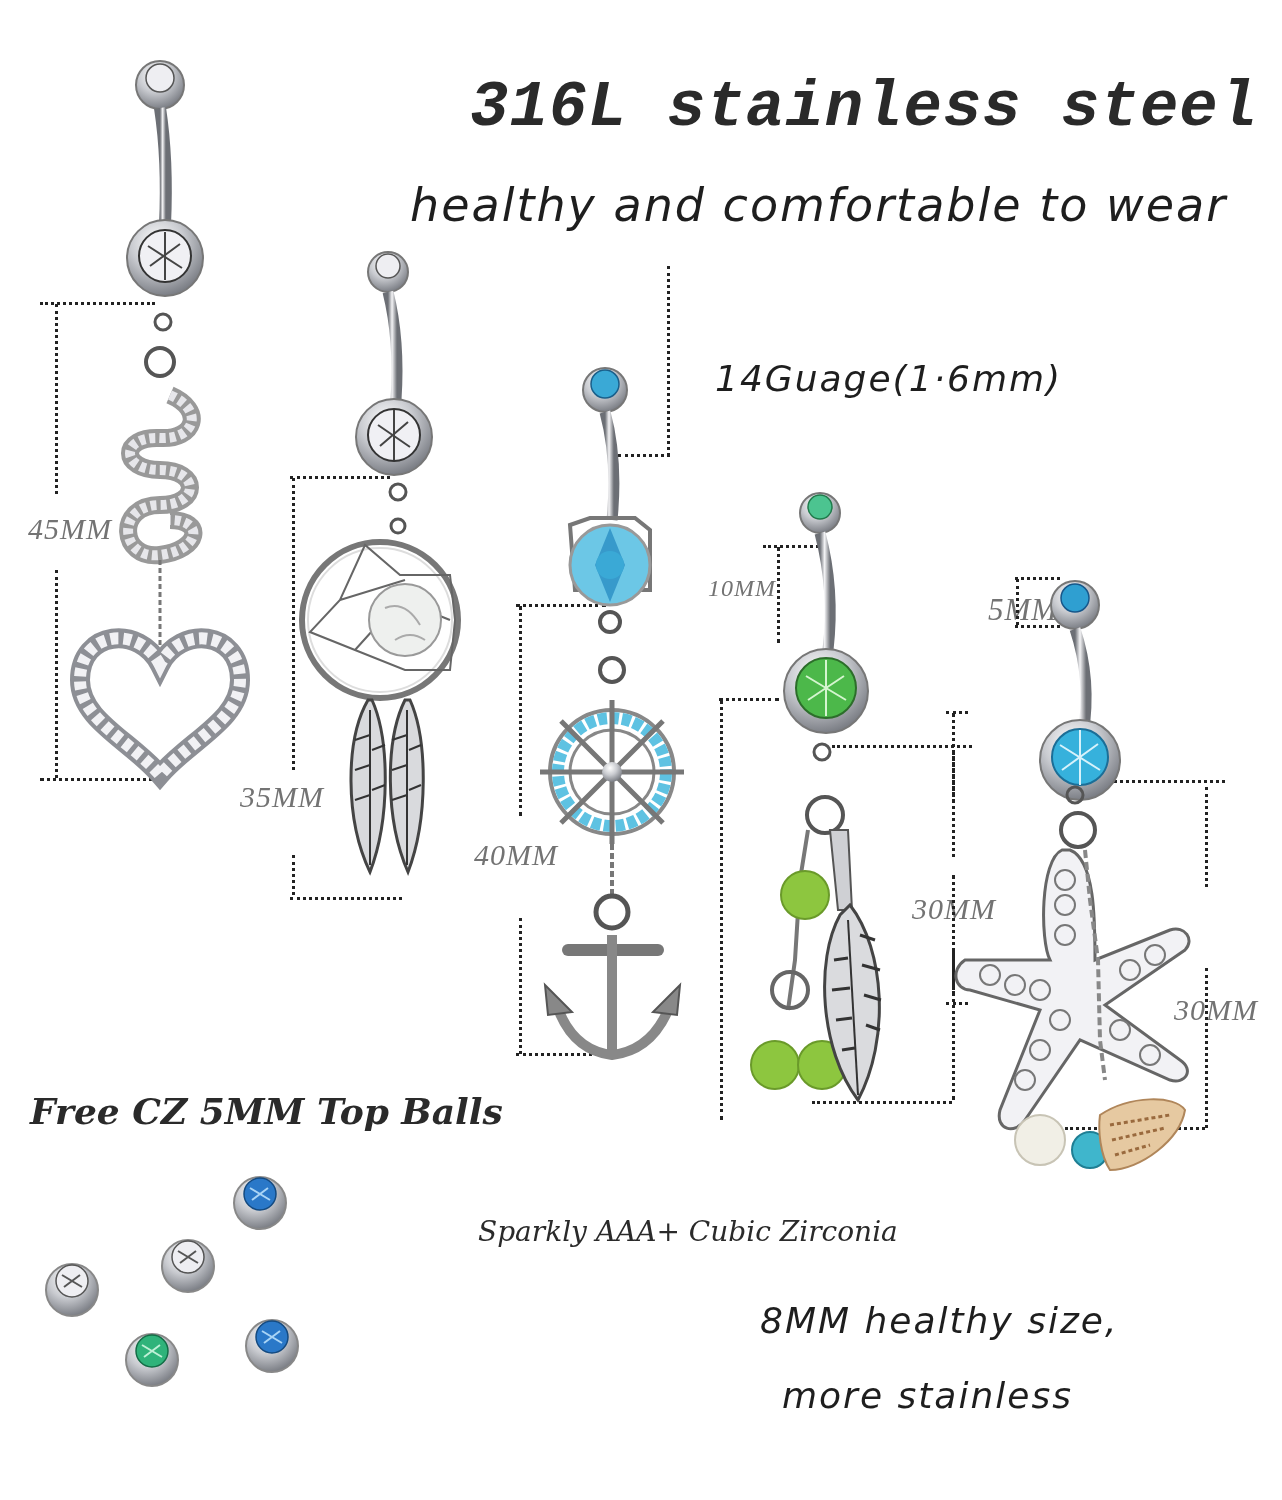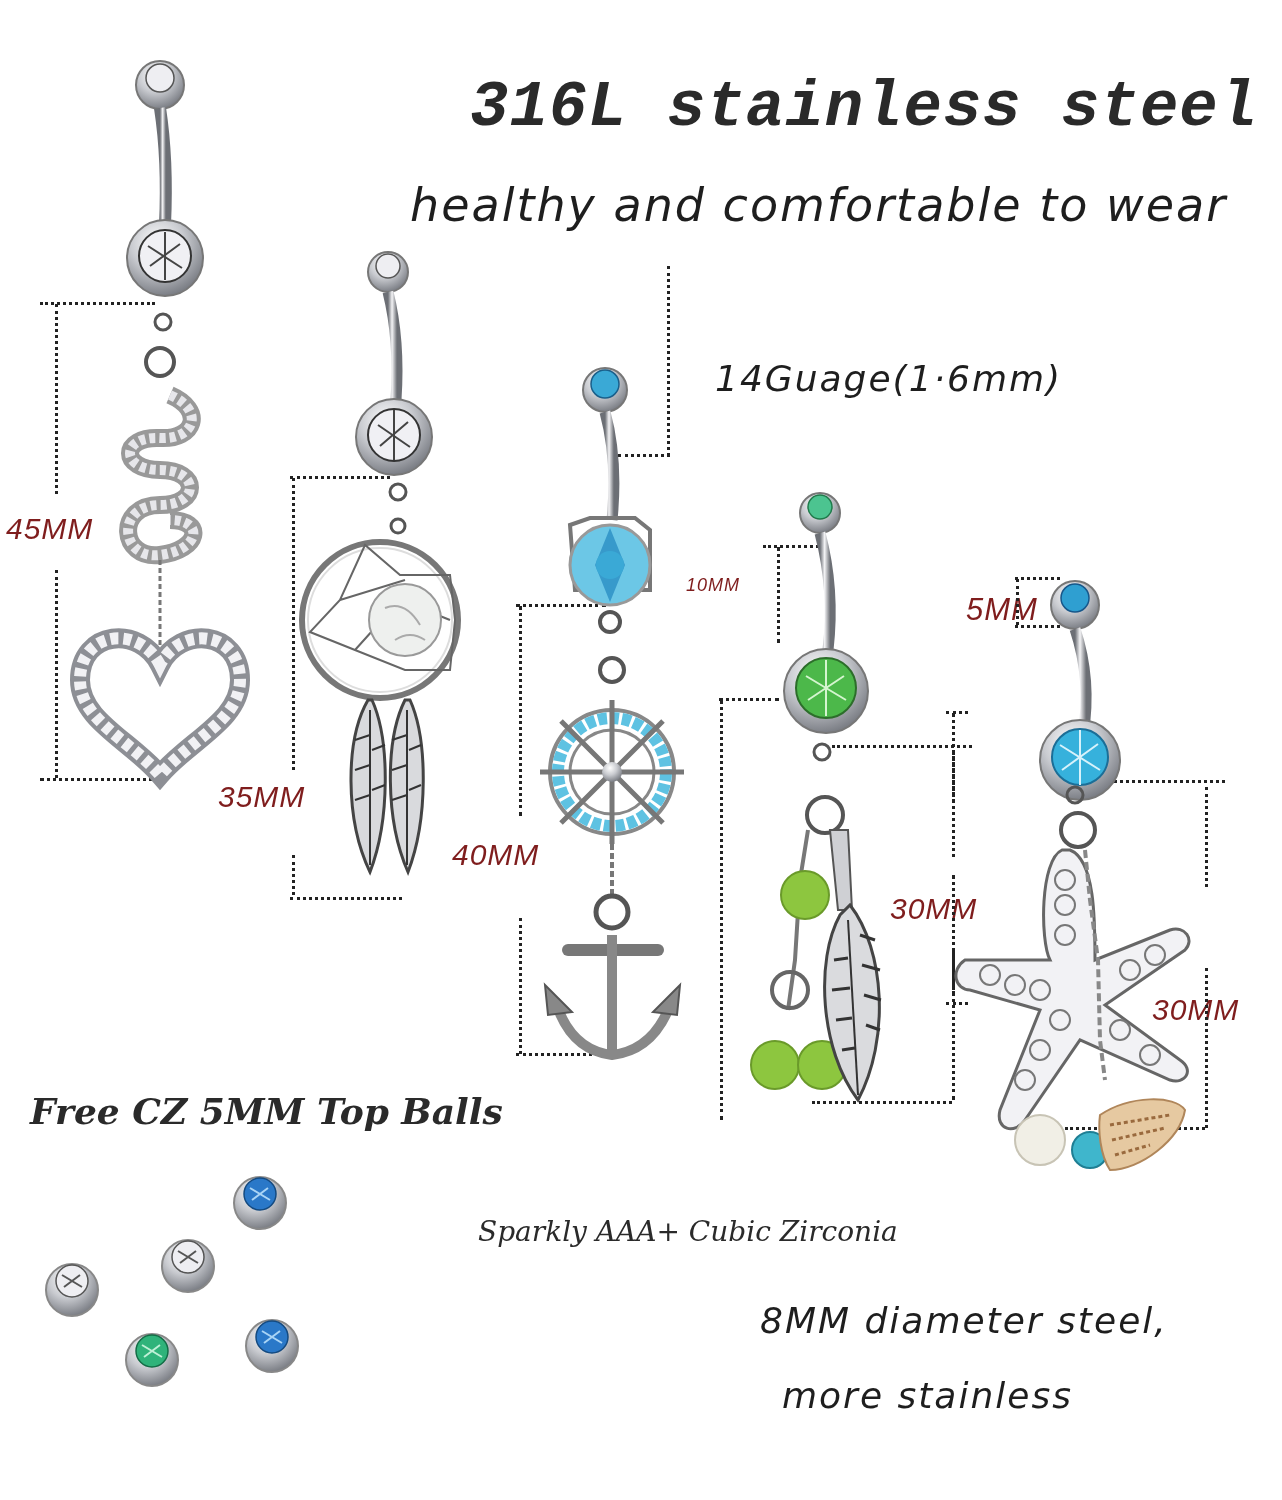--- a/index.html
+++ b/index.html
@@ -1,42 +1,42 @@
 <!DOCTYPE html>
 <html><head>
 <meta charset="utf-8">
 <style>
   html, body { margin:0; padding:0; background:#ffffff; }
   body { width:1282px; height:1500px; position:relative; overflow:hidden; font-family:"DejaVu Sans", sans-serif; color:#1e1e1e; }
   .abs { position:absolute; }
   .title { font-family:Liberation Mono, monospace; font-style:italic; font-weight:bold; font-size:64px; letter-spacing:1px; color:#2a2a2a; white-space:nowrap; }
   .hand { font-family:"DejaVu Sans", sans-serif; font-style:italic; color:#1e1e1e; white-space:nowrap; letter-spacing:2px; }
   .bold-serif { font-family:"DejaVu Serif", serif; font-style:italic; font-weight:bold; color:#2a2a2a; white-space:nowrap; }
-  .dim { font-family:Liberation Sans, sans-serif; font-style:italic; font-size:30px; color:#7f1d1d; letter-spacing:1px; white-space:nowrap; }
+  .dim { font-family:Liberation Serif, serif; font-style:italic; font-size:30px; color:#737373; letter-spacing:1px; white-space:nowrap;margin-left:22px; }
   .dot-v { position:absolute; width:0; border-left:3px dotted #222; }
   .dot-h { position:absolute; height:0; border-top:3px dotted #222; }
   svg { position:absolute; overflow:visible; }
 </style>
 </head>
 <body>
 
 <div class="abs title" style="left:470px; top:72px;">316L stainless steel</div>
 <div class="abs hand" style="left:410px; top:178px; font-size:46px;text-align:right;">healthy and comfortable to wear</div>
 
 <div class="abs hand" style="left:715px; top:330px; font-size:36px;margin-top:28px;">14Guage(1·6mm)</div>
 
 <div class="abs bold-serif" style="left:30px; top:1090px; font-size:36px;">Free CZ 5MM Top Balls</div>
 <div class="abs bold-serif" style="left:478px; top:1215px; font-size:28px; font-weight:normal;">Sparkly AAA+ Cubic Zirconia</div>
-<div class="abs hand" style="left:760px; top:1300px; font-size:36px;">8MM diameter steel,</div>
+<div class="abs hand" style="left:760px; top:1300px; font-size:36px;">8MM healthy size,</div>
 <div class="abs hand" style="left:782px; top:1375px; font-size:36px;">more stainless</div>
 
 <div class="abs dim" style="left:6px; top:512px;">45MM</div>
 <div class="abs dim" style="left:218px; top:780px;">35MM</div>
 <div class="abs dim" style="left:452px; top:838px;">40MM</div>
-<div class="abs dim" style="left:686px; top:575px; font-size:18px;">10MM</div>
+<div class="abs dim" style="left:686px; top:575px; font-size:24px;">10MM</div>
 <div class="abs dim" style="left:890px; top:892px;">30MM</div>
 <div class="abs dim" style="left:966px; top:592px; font-size:31px;">5MM</div>
 <div class="abs dim" style="left:1152px; top:993px;">30MM</div>
 
 <div>
   <div class="dot-h" style="left:40px; top:302px; width:115px;"></div>
   <div class="dot-v" style="left:55px; top:304px; height:190px;"></div>
   <div class="dot-v" style="left:55px; top:570px; height:208px;"></div>
   <div class="dot-h" style="left:40px; top:778px; width:120px;"></div>
 </div>

